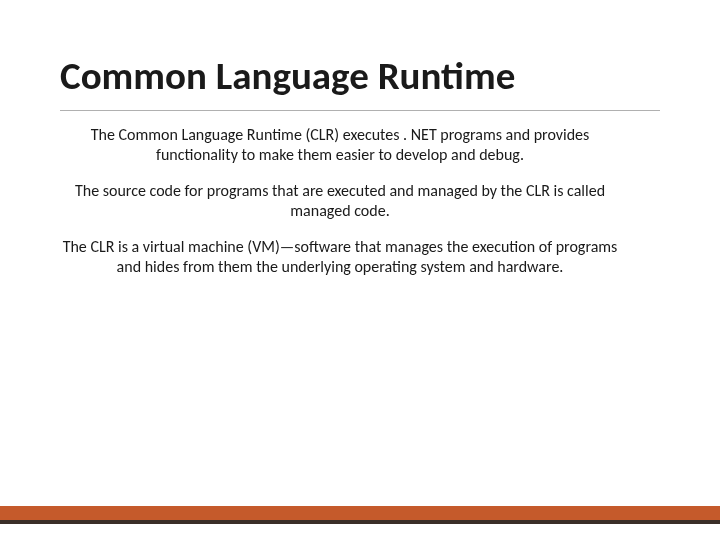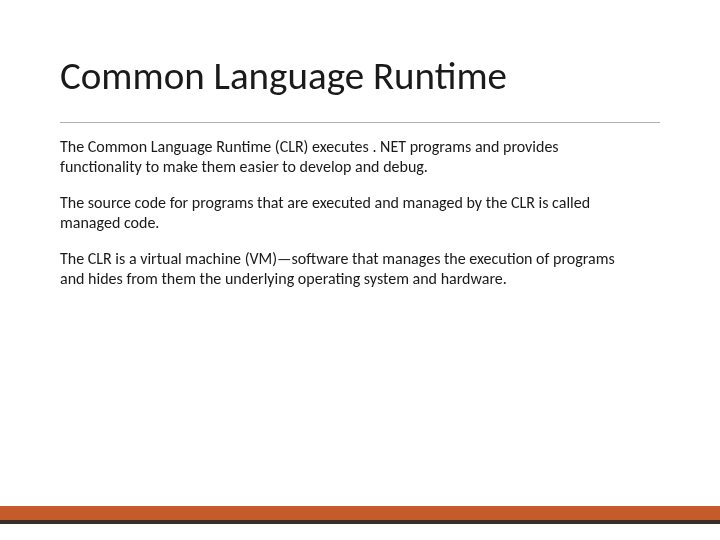--- a/index.html
+++ b/index.html
@@ -10,34 +10,35 @@
     position: relative;
   }
   .slide {
     width: 720px;
     height: 540px;
     position: relative;
     padding: 55px 60px 0 60px;
   }
   .title {
     font-size: 39px;
-    font-weight: 400;
+    font-weight: 700;
     color: #1a1a1a;
     letter-spacing: 0px;
     line-height: 1.1;
-    padding-bottom: 24px;
+    padding-bottom: 12px;
     border-bottom: 1px solid #b0b0b0;
     margin-bottom: 14px;
   }
   .body-text p {
     font-size: 16px;
     color: #1a1a1a;
     line-height: 1.25;
     margin-bottom: 16px;
     max-width: 560px;
+    text-align: center;
   }
   .footer-bar {
     position: absolute;
     left: 0;
     bottom: 16px;
     width: 100%;
     height: 18px;
   }
   .footer-orange {
     position: absolute;

